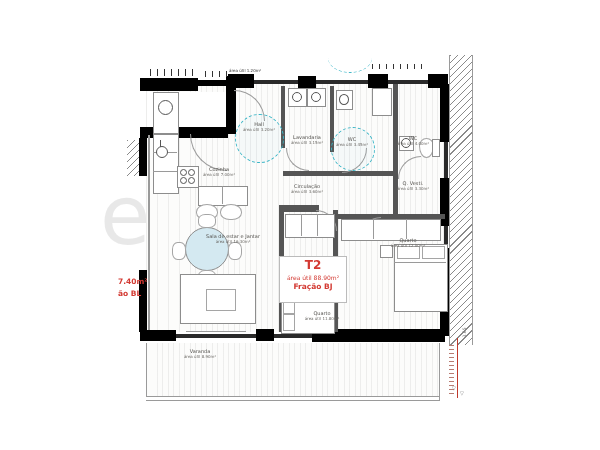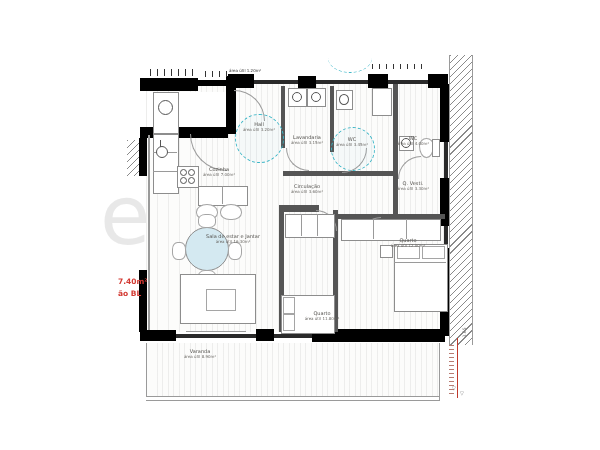--- a/index.html
+++ b/index.html
@@ -213,19 +213,24 @@
   </div>
   <div class="lbl" style="left:408px;top:237px;">
     <span class="nm">Quarto</span>
     <span class="ar">área útil 12.00m²</span>
   </div>
   <div class="lbl" style="left:200px;top:348px;">
     <span class="nm">Varanda</span>
     <span class="ar">área útil 8.90m²</span>
   </div>
 
+  <div id="t2box">
+    <div class="t">T2</div>
+    <div class="a">área útil 88.90m²</div>
+    <div class="f">Fração BJ</div>
+  </div>
 
   <div id="neighbor-label">
     <div>7.40m²</div>
     <div>ão BL</div>
   </div>
 
 </div>
 
 </body></html>

